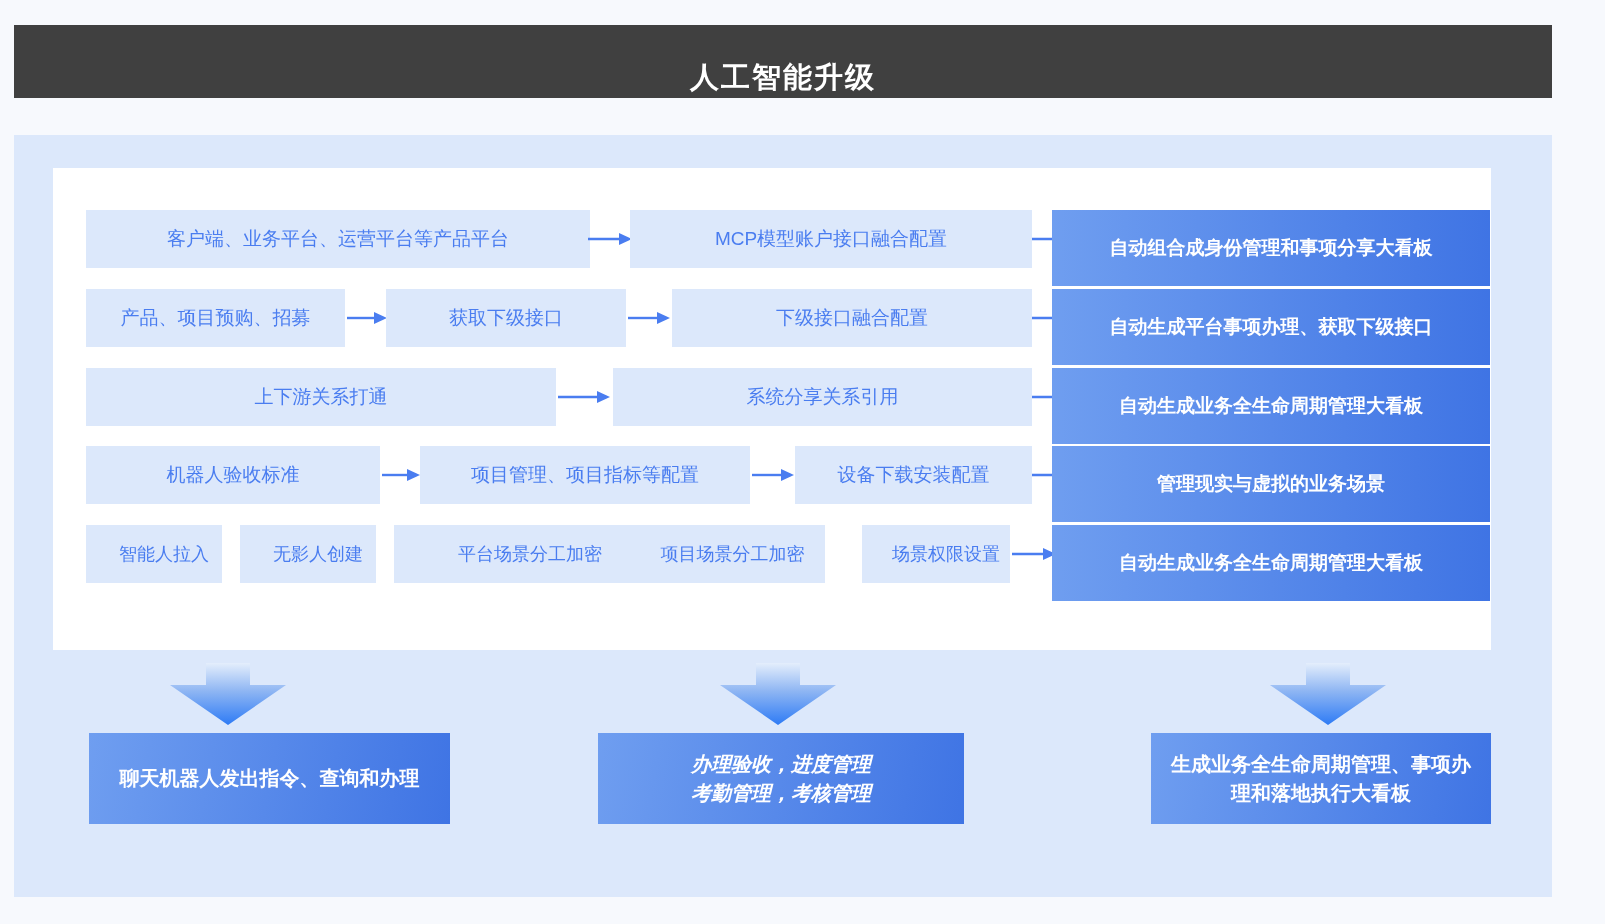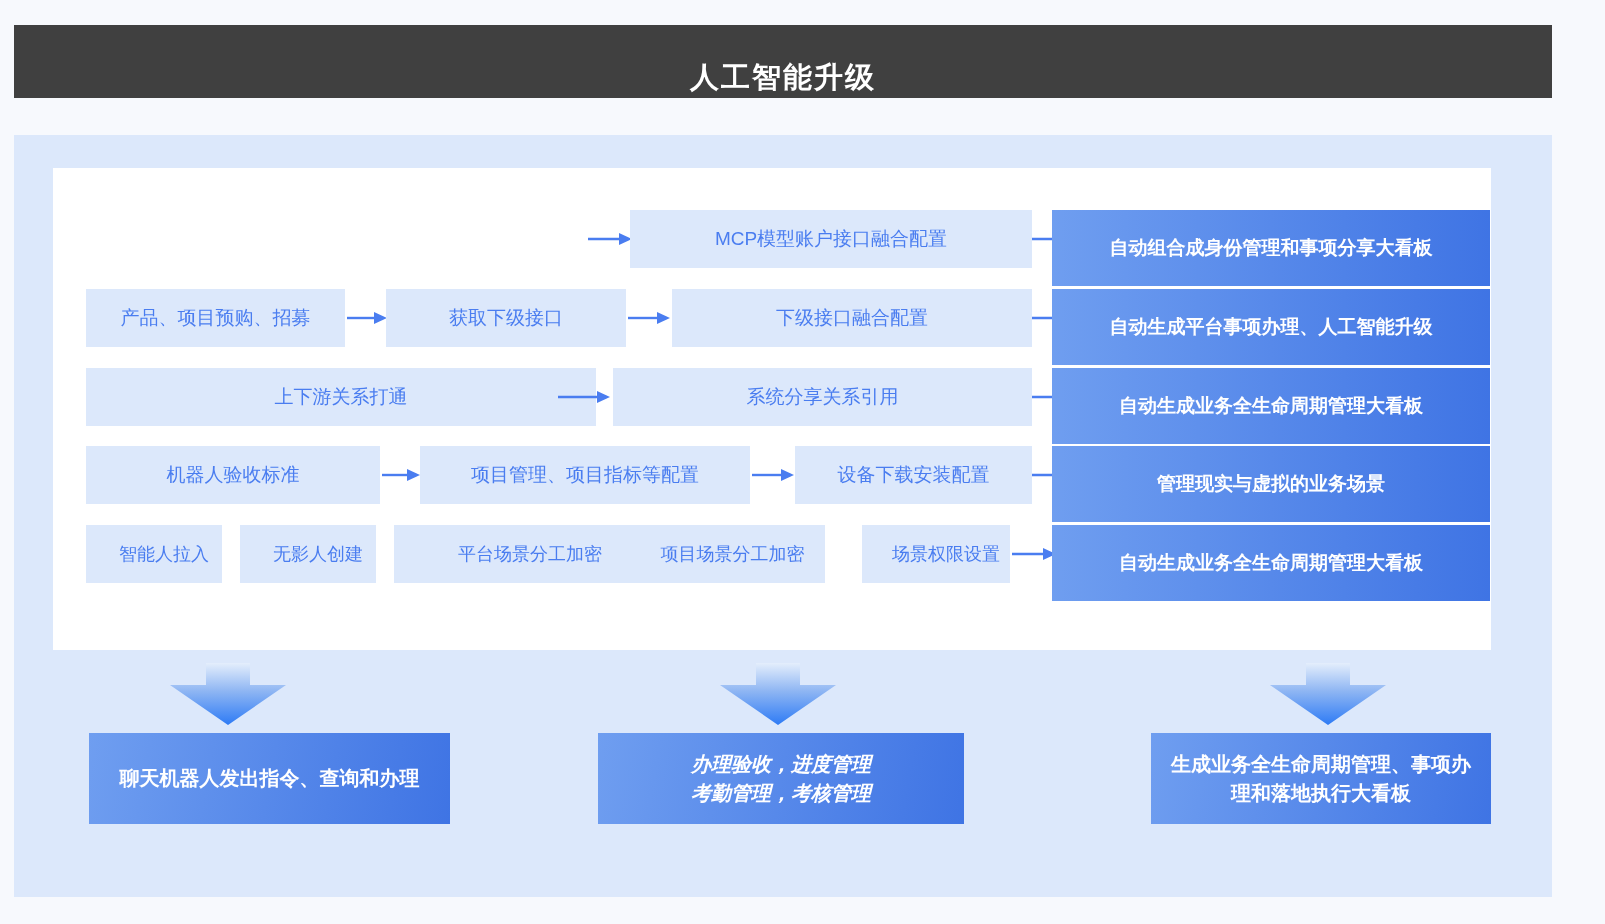--- a/index.html
+++ b/index.html
@@ -111,20 +111,23 @@
 <div class="page">
 
   <div class="header">
     <div class="header-title">人工智能升级</div>
   </div>
 
   <div class="canvas"></div>
 
   <div class="panel"></div>
 
+  <div class="node r1" style="left:86px; width:504px;">
+      <span>客户端、业务平台、运营平台等产品平台</span>
+    </div>
   <div class="arrow r1" style="left:588px; width:44px;">
     <svg width="44" height="16" viewBox="0 0 44 16">
         <line x1="0" y1="8" x2="33" y2="8" stroke="#4a7df0" stroke-width="2.4"></line>
         <polygon points="31,2 44,8 31,14" fill="#4a7df0"></polygon>
       </svg>
   </div>
   <div class="node r1" style="left:630px; width:402px;">
       <span>MCP模型账户接口融合配置</span>
     </div>
   <div class="arrow r1" style="left:1032px; width:44px;">
@@ -158,24 +161,24 @@
   <div class="node r2" style="left:672px; width:360px;">
       <span>下级接口融合配置</span>
     </div>
   <div class="arrow r2" style="left:1032px; width:44px;">
     <svg width="44" height="16" viewBox="0 0 44 16">
         <line x1="0" y1="8" x2="33" y2="8" stroke="#4a7df0" stroke-width="2.4"></line>
         <polygon points="31,2 44,8 31,14" fill="#4a7df0"></polygon>
       </svg>
   </div>
   <div class="out r2">
-      <span>自动生成平台事项办理、人工智能升级</span>
-    </div>
-
-  <div class="node r3" style="left:86px; width:510px;">
+      <span>自动生成平台事项办理、获取下级接口</span>
+    </div>
+
+  <div class="node r3" style="left:86px; width:470px;">
       <span>上下游关系打通</span>
     </div>
   <div class="arrow r3" style="left:558px; width:52px;">
     <svg width="52" height="16" viewBox="0 0 52 16">
         <line x1="0" y1="8" x2="41" y2="8" stroke="#4a7df0" stroke-width="2.4"></line>
         <polygon points="39,2 52,8 39,14" fill="#4a7df0"></polygon>
       </svg>
   </div>
   <div class="node r3" style="left:613px; width:419px;">
       <span>系统分享关系引用</span>

